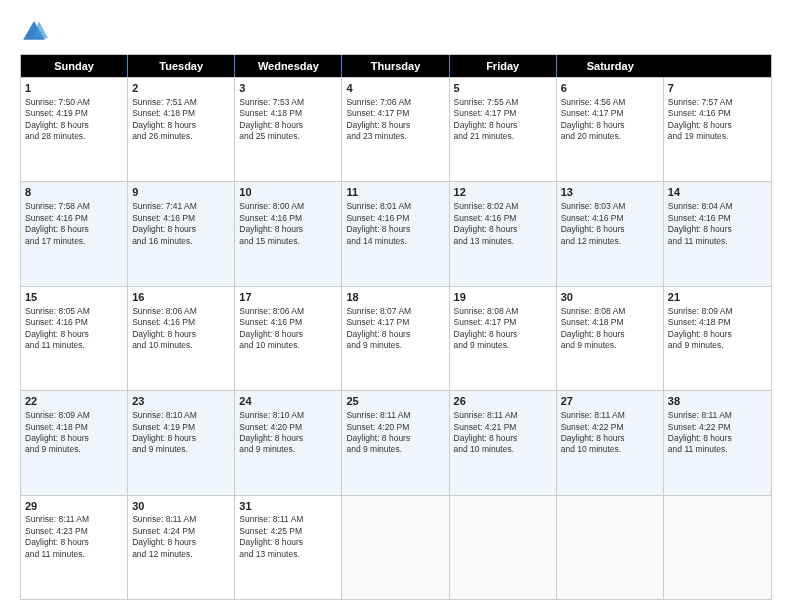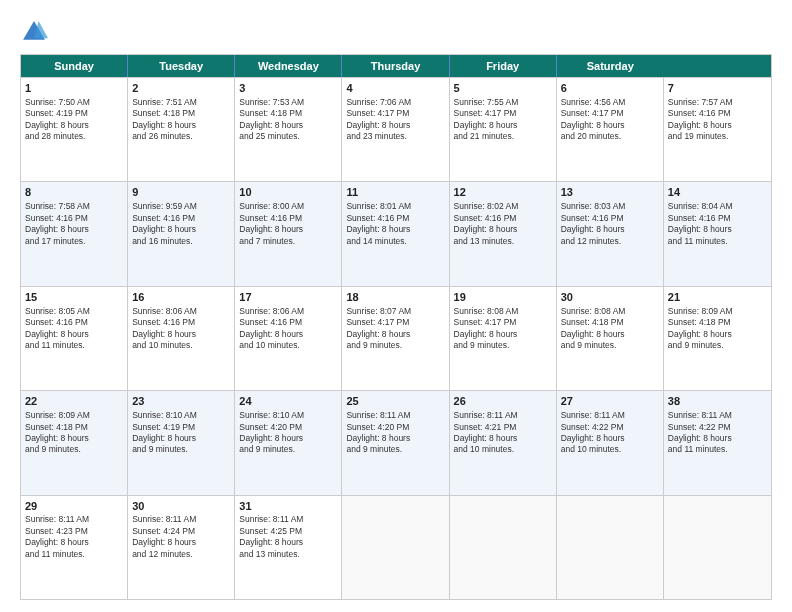--- a/index.html
+++ b/index.html
@@ -53,21 +53,21 @@
     }
     .calendar {
       flex: 1;
       display: flex;
       flex-direction: column;
       border: 1px solid #ccc;
     }
     .cal-header {
       display: grid;
       grid-template-columns: repeat(7, 1fr);
-      background: #0f766e;
+      background: #000000;
     }
     .cal-header-cell {
       color: #fff;
       font-size: 11px;
       font-weight: bold;
       text-align: center;
       padding: 5px 2px;
       border-right: 1px solid #5585cc;
     }
     .cal-header-cell:last-child { border-right: none; }
@@ -189,31 +189,31 @@
         <div class="cal-row row-alt">
           <div class="cal-cell">
             <span class="day-num">8</span>
             <div>Sunrise: 7:58 AM</div>
             <div>Sunset: 4:16 PM</div>
             <div>Daylight: 8 hours</div>
             <div>and 17 minutes.</div>
           </div>
           <div class="cal-cell">
             <span class="day-num">9</span>
-            <div>Sunrise: 9:59 AM</div>
+            <div>Sunrise: 7:41 AM</div>
             <div>Sunset: 4:16 PM</div>
             <div>Daylight: 8 hours</div>
             <div>and 16 minutes.</div>
           </div>
           <div class="cal-cell">
             <span class="day-num">10</span>
             <div>Sunrise: 8:00 AM</div>
             <div>Sunset: 4:16 PM</div>
             <div>Daylight: 8 hours</div>
-            <div>and 7 minutes.</div>
+            <div>and 15 minutes.</div>
           </div>
           <div class="cal-cell">
             <span class="day-num">11</span>
             <div>Sunrise: 8:01 AM</div>
             <div>Sunset: 4:16 PM</div>
             <div>Daylight: 8 hours</div>
             <div>and 14 minutes.</div>
           </div>
           <div class="cal-cell">
             <span class="day-num">12</span>

